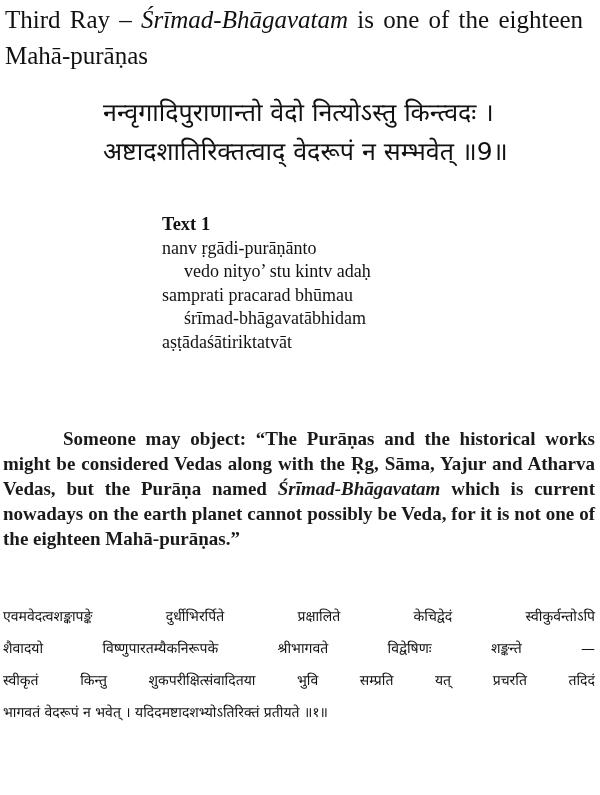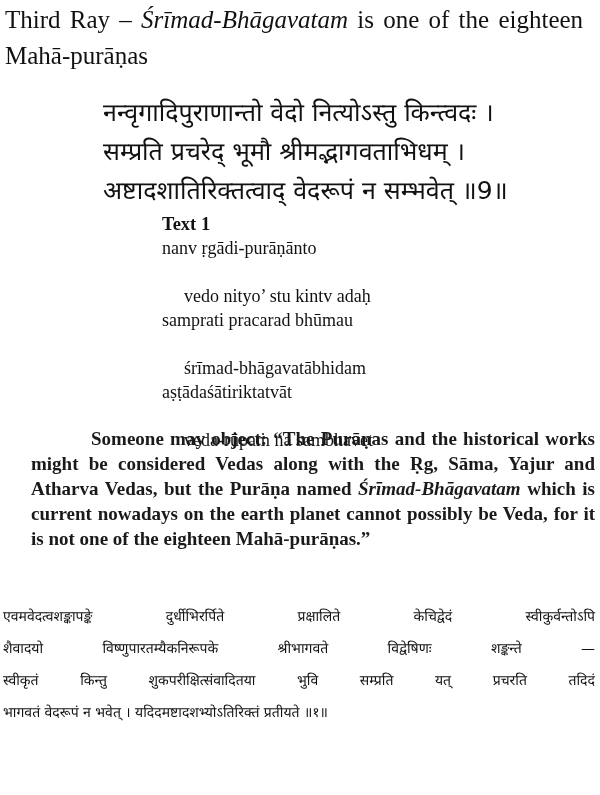--- a/index.html
+++ b/index.html
@@ -19,54 +19,52 @@
       position: absolute; left: 103px; top: 93px; width: 470px;
       font-family: "DejaVu Sans", sans-serif;
       font-size: 25px; line-height: 39px;
     }
     .verse-deva div { white-space: nowrap; }
     .translit {
       position: absolute; left: 162px; top: 213px; width: 320px;
       font-size: 18px; line-height: 23.5px;
     }
     .translit .label { font-weight: bold; font-size: 18.5px; }
-    .translit .indent { padding-left: 22px; margin-top: 25px; }
+    .translit .indent { padding-left: 22px; }
     .purport {
       position: absolute; left: 3px; top: 426px; width: 592px;
       font-size: 19px; line-height: 25px; font-weight: bold;
       text-align: justify; color: #1a1a1a;
     }
-    .purport .first { text-indent: 60px; margin-left: 28px; }
+    .purport .first { text-indent: 60px; }
     .purport i { font-style: italic; }
     .commentary {
       position: absolute; left: 3px; top: 600px; width: 592px;
       font-family: "DejaVu Sans", sans-serif; 
       font-size: 14px; line-height: 32px;
     }
     .commentary div { white-space: nowrap; text-align: justify; text-align-last: justify; }
   </style>
 </head>
 <body>
 
 <h1 class="title"><span>Third Ray – </span><i>Śrīmad-Bhāgavatam</i><span> is one of the eighteen Mahā-purāṇas</span></h1>
 
 <div class="verse-deva">
   <div>नन्वृगादिपुराणान्तो वेदो नित्योऽस्तु किन्त्वदः ।</div>
-  <div>सम्प्रति प्रचरेद् भूमौ श्रीमद्भागवताभिधम् ।</div>
   <div>अष्टादशातिरिक्तत्वाद् वेदरूपं न सम्भवेत् ॥9॥</div>
 </div>
 
 <div class="translit">
   <div class="label">Text 1</div>
   <div>nanv ṛgādi-purāṇānto</div>
   <div class="indent">vedo nityo’ stu kintv adaḥ</div>
   <div>samprati pracarad bhūmau</div>
   <div class="indent">śrīmad-bhāgavatābhidam</div>
   <div>aṣṭādaśātiriktatvāt</div>
-  <div class="indent">veda-rūpaṁ na sambhavet</div>
 </div>
 
 <div class="purport">
   <div class="first"><span>Someone may object: “The Purāṇas and the historical works might be considered Vedas along with the Ṛg, Sāma, Yajur and Atharva Vedas, but the Purāṇa named </span><i>Śrīmad-Bhāgavatam</i><span> which is current nowadays on the earth planet cannot possibly be Veda, for it is not one of the eighteen Mahā-purāṇas.”</span></div>
 </div>
 
 <div class="commentary">
   <div>एवमवेदत्वशङ्कापङ्के दुर्धीभिरर्पिते प्रक्षालिते केचिद्वेदं स्वीकुर्वन्तोऽपि</div>
   <div>शैवादयो विष्णुपारतम्यैकनिरूपके श्रीभागवते विद्वेषिणः शङ्कन्ते —</div>
   <div>स्वीकृतं किन्तु शुकपरीक्षित्संवादितया भुवि सम्प्रति यत् प्रचरति तदिदं</div>

